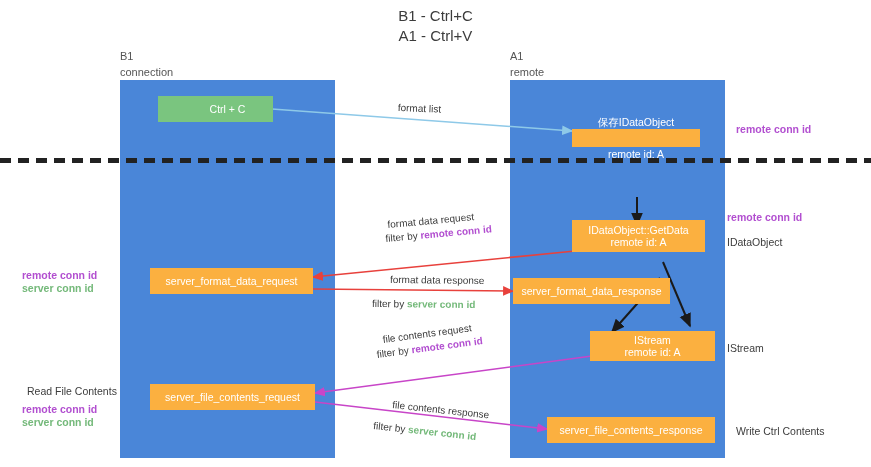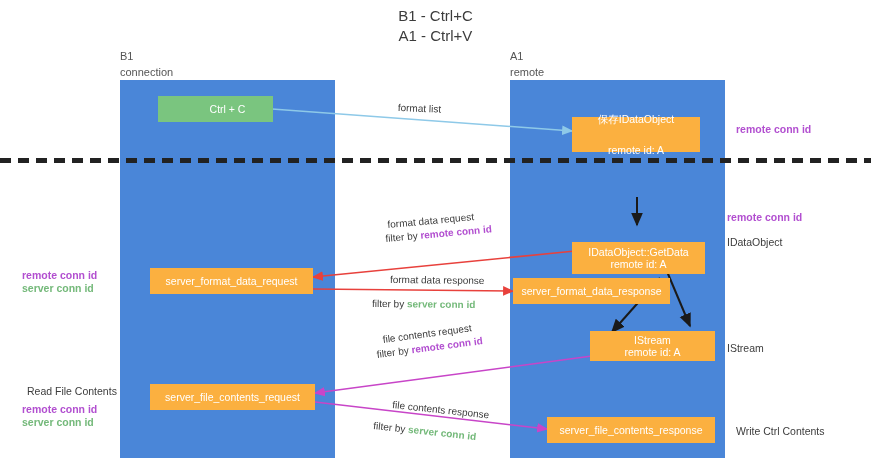--- a/index.html
+++ b/index.html
@@ -143,27 +143,27 @@
 
     <line x1="315" y1="402" x2="547" y2="429" stroke="#c845c8" stroke-width="1.6" marker-end="url(#ah-mag)"></line>
   </svg>
 
   <div class="divider"></div>
 
   <div class="node green" style="left:158px; top:96px; width:115px; height:26px;">
     <span>Ctrl + C</span>
   </div>
 
-  <div class="node orange" style="left:572px; top:117px; width:128px; height:35px;gap:19px;">
+  <div class="node orange" style="left:572px; top:129px; width:128px; height:18px;gap:19px;">
     <span>保存IDataObject</span>
     <span class="l2">remote id: A</span>
   </div>
 
 
-  <div class="node orange" style="left:572px; top:242px; width:133px; height:32px;">
+  <div class="node orange" style="left:572px; top:220px; width:133px; height:32px;">
     <span>IDataObject::GetData</span>
     <span class="l2">remote id: A</span>
   </div>
 
   <div class="node orange" style="left:513px; top:278px; width:157px; height:26px;">
     <span>server_format_data_response</span>
   </div>
 
   <div class="node orange" style="left:150px; top:268px; width:163px; height:26px;">
     <span>server_format_data_request</span>

